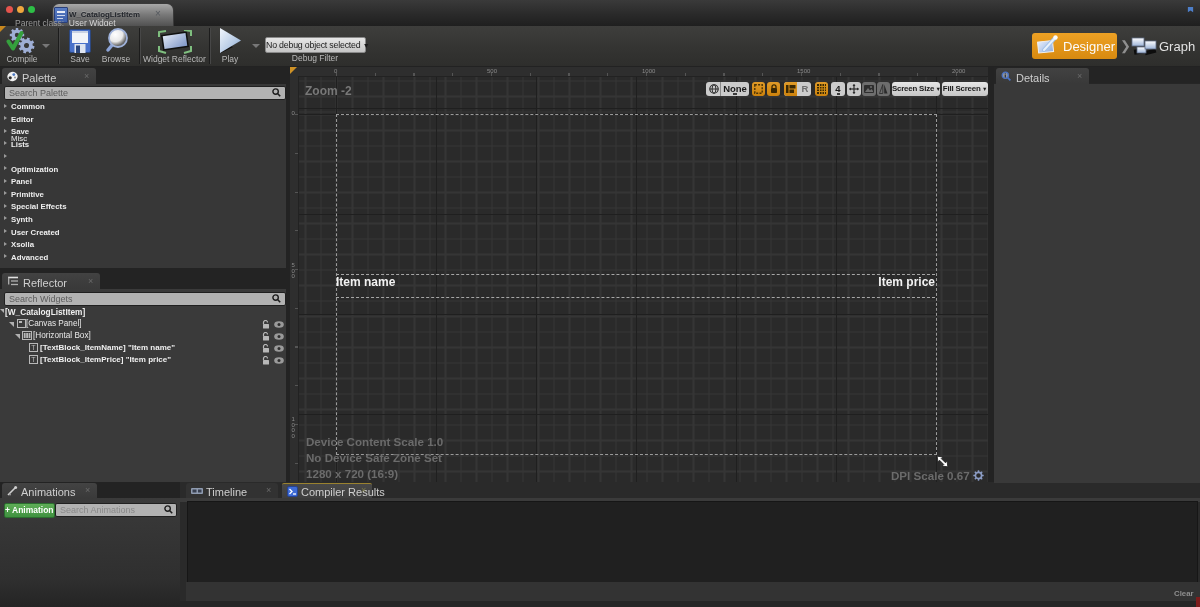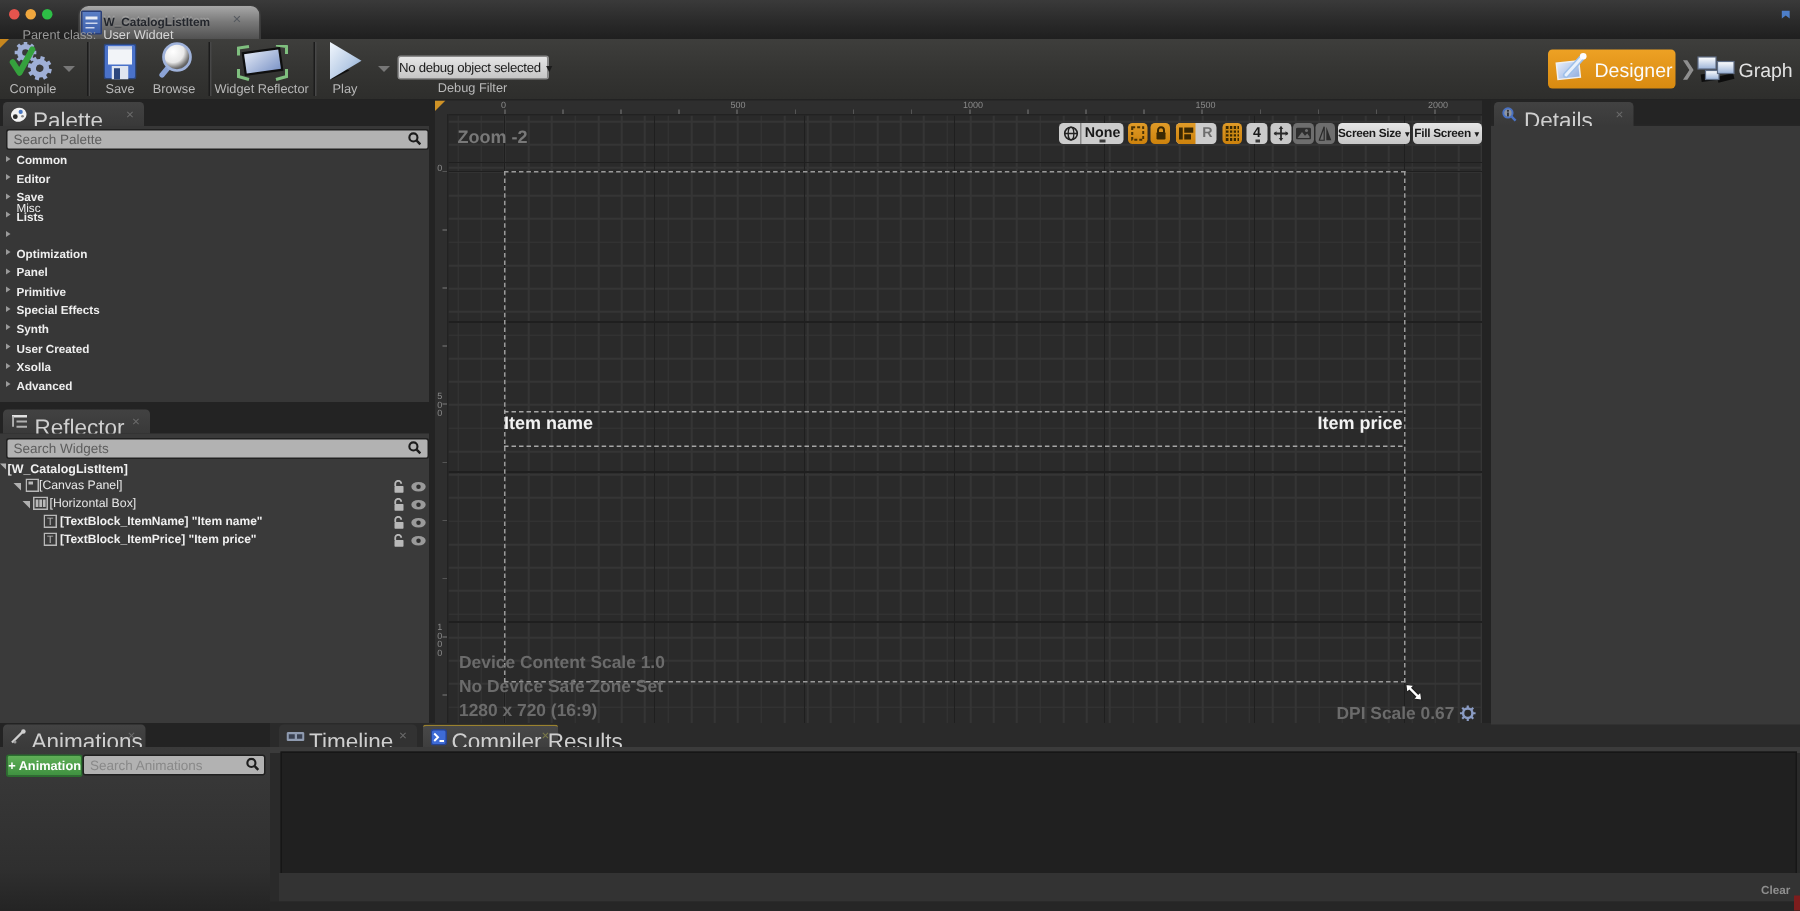--- a/index.html
+++ b/index.html
@@ -1,20 +1,20 @@
 <!DOCTYPE html>
 <html><head>
 <meta charset="utf-8">
 <style>
 html,body{margin:0;padding:0;width:1200px;height:607px;overflow:hidden;background:#262626;
 font-family:"Liberation Sans",sans-serif;}
 .abs{position:absolute;white-space:nowrap;}
 #root{position:absolute;left:0;top:0;width:1200px;height:607px;}
 .seplt{width:1px;background:#1c1c1c;box-shadow:1px 0 0 #474747;}
-.tablabel{font-size:15px;color:#cfcfcf;}
+.tablabel{font-size:11px;color:#cfcfcf;}
 .toolbtnlabel{font-size:8.5px;color:#b9b9b9;text-align:center;}
 </style>
 </head>
 <body>
 <div id="root">
 
 <div class="abs" style="left:0;top:0;width:1200px;height:26px;background:linear-gradient(#3a3a3a,#2a2a2a 55%,#1f1f1f);"></div>
 <div class="abs" style="left:6px;top:6px;width:7px;height:7px;border-radius:50%;background:#e5544d;"></div>
 <div class="abs" style="left:17px;top:6px;width:7px;height:7px;border-radius:50%;background:#f0a73e;"></div>
 <div class="abs" style="left:28px;top:6px;width:7px;height:7px;border-radius:50%;background:#2dbf46;"></div>
@@ -291,21 +291,21 @@
 <div class="abs" style="left:0;top:482px;width:290px;height:16px;background:#232323;"></div>
 <div class="abs" style="left:2px;top:483px;width:95px;height:15px;background:linear-gradient(#434343,#3a3a3a);border-radius:3px 3px 0 0;"></div>
 <svg class="abs" style="left:7px;top:486px;" width="11" height="10" viewBox="0 0 11 10">
       <line x1="1" y1="9" x2="8" y2="2" stroke="#cfcfcf" stroke-width="1.6"></line>
       <circle cx="8.6" cy="1.6" r="1.5" fill="#cfcfcf"></circle>
       <circle cx="3" cy="8.6" r="1" fill="#9a9a9a"></circle>
     </svg>
 <div class="abs tablabel" style="left:21px;top:486px;">Animations</div>
 <div class="abs" style="left:85px;top:485px;font-size:9px;color:#6a6a6a;">×</div>
 <div class="abs" style="left:0;top:498px;width:180px;height:109px;background:linear-gradient(#3a3a3a,#2f2f2f 75%,#242424);"></div>
-<div class="abs" style="left:4px;top:503px;width:49px;height:13px;background:linear-gradient(#5fae57,#3f9140);border:1px solid #2a6e2e;border-radius:2px;color:#ffffff;font-size:8.5px;line-height:13px;text-align:right;font-weight:bold;">+ Animation</div>
+<div class="abs" style="left:4px;top:503px;width:49px;height:13px;background:linear-gradient(#5fae57,#3f9140);border:1px solid #2a6e2e;border-radius:2px;color:#ffffff;font-size:8.5px;line-height:13px;text-align:left;font-weight:bold;">+ Animation</div>
 <div class="abs" style="left:55px;top:503px;width:120px;height:12px;background:#b2b2b2;border:1px solid #202020;border-radius:2px;"></div>
 <div class="abs" style="left:60px;top:505px;font-size:9px;color:#898989;">Search Animations</div>
 <svg class="abs" style="left:164px;top:505px;" width="9" height="9" viewBox="0 0 9 9">
       <circle cx="3.6" cy="3.6" r="2.7" fill="none" stroke="#1c1c1c" stroke-width="1.4"></circle>
       <line x1="5.8" y1="5.8" x2="8.2" y2="8.2" stroke="#1c1c1c" stroke-width="1.6"></line>
     </svg>
 
 <div class="abs" style="left:180px;top:482px;width:1020px;height:125px;background:#2a2a2a;"></div>
 <div class="abs" style="left:186px;top:483px;width:92px;height:15px;background:#323232;border-radius:3px 3px 0 0;"></div>
 <svg class="abs" style="left:191px;top:486px;" width="12" height="10" viewBox="0 0 12 10">

